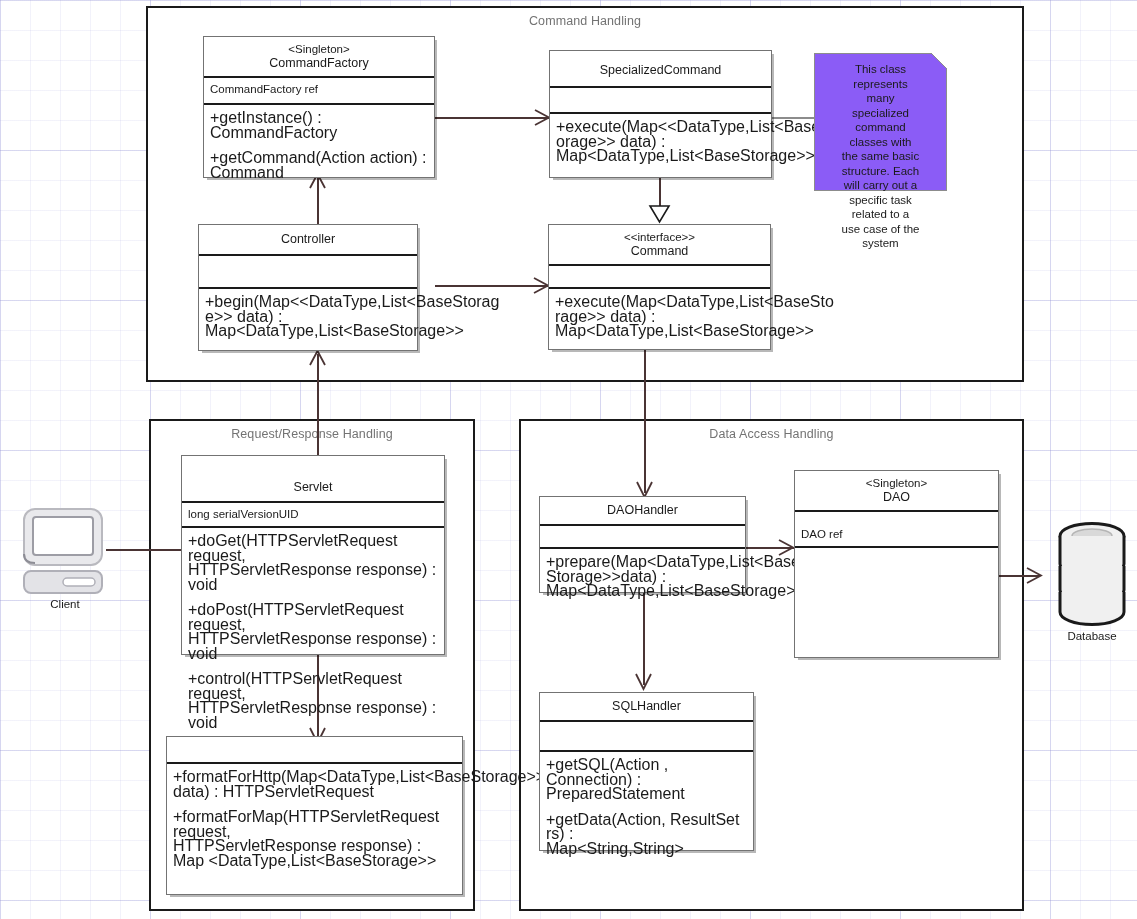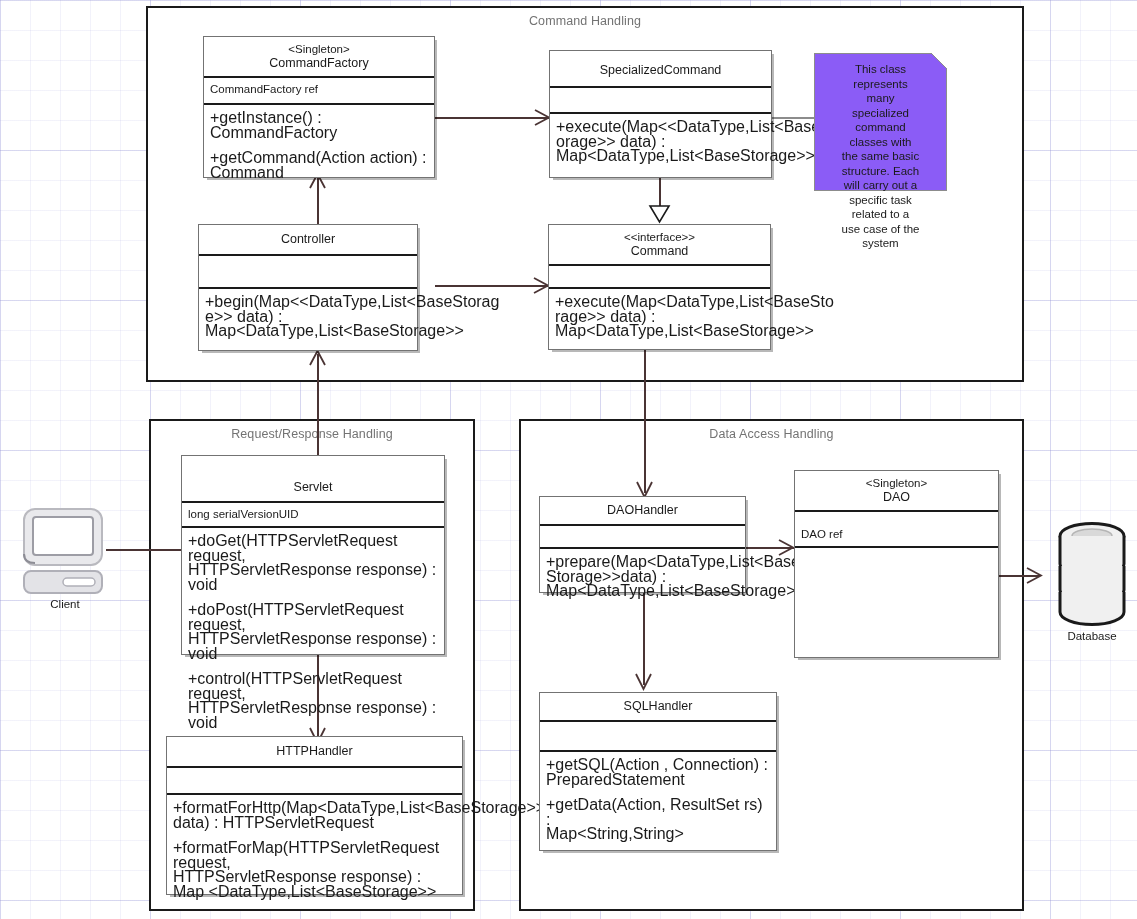--- a/index.html
+++ b/index.html
@@ -252,23 +252,20 @@
       <div class="op">+doGet(HTTPServletRequest request,
 HTTPServletResponse response) : void</div>
       <div class="op">+doPost(HTTPServletRequest request,
 HTTPServletResponse response) : void</div>
       <div class="op">+control(HTTPServletRequest request,
 HTTPServletResponse response) : void</div>
     </div>
   </div>
 
   <div class="uml" style="left:166px;top:736px;width:297px;height:159px;">
-    <div class="cname" style="padding-top:7px;padding-bottom:8px;">
-      <span>HTTPHandler</span>
-    </div>
     <div class="attrs" style="height:27px;"></div>
     <div class="ops">
       <div class="op"> +formatForHttp(Map&lt;DataType,List&lt;BaseStorage&gt;&gt;
 data) : HTTPServletRequest</div>
       <div class="op">+formatForMap(HTTPServletRequest request,
 HTTPServletResponse response) :
 Map &lt;DataType,List&lt;BaseStorage&gt;&gt;</div>
     </div>
   </div>
 
@@ -287,21 +284,21 @@
   <div class="uml" style="left:794px;top:470px;width:205px;height:188px;">
     <div class="cname">
       <span class="stereo">&lt;Singleton&gt;</span>
       <span>DAO</span>
     </div>
     <div class="attrs" style="height:25px;margin-top:11px;">
       <div class="op">DAO ref</div>
     </div>
   </div>
 
-  <div class="uml" style="left:539px;top:692px;width:238px;height:159px;">
+  <div class="uml" style="left:539px;top:692px;width:215px;height:159px;">
     <div class="cname" style="padding-top:6px;padding-bottom:7px;">
       <span>SQLHandler</span>
     </div>
     <div class="attrs" style="height:30px;"></div>
     <div class="ops">
       <div class="op"> +getSQL(Action , Connection) :
 PreparedStatement</div>
       <div class="op"> +getData(Action, ResultSet rs) :
 Map&lt;String,String&gt;</div>
     </div>

